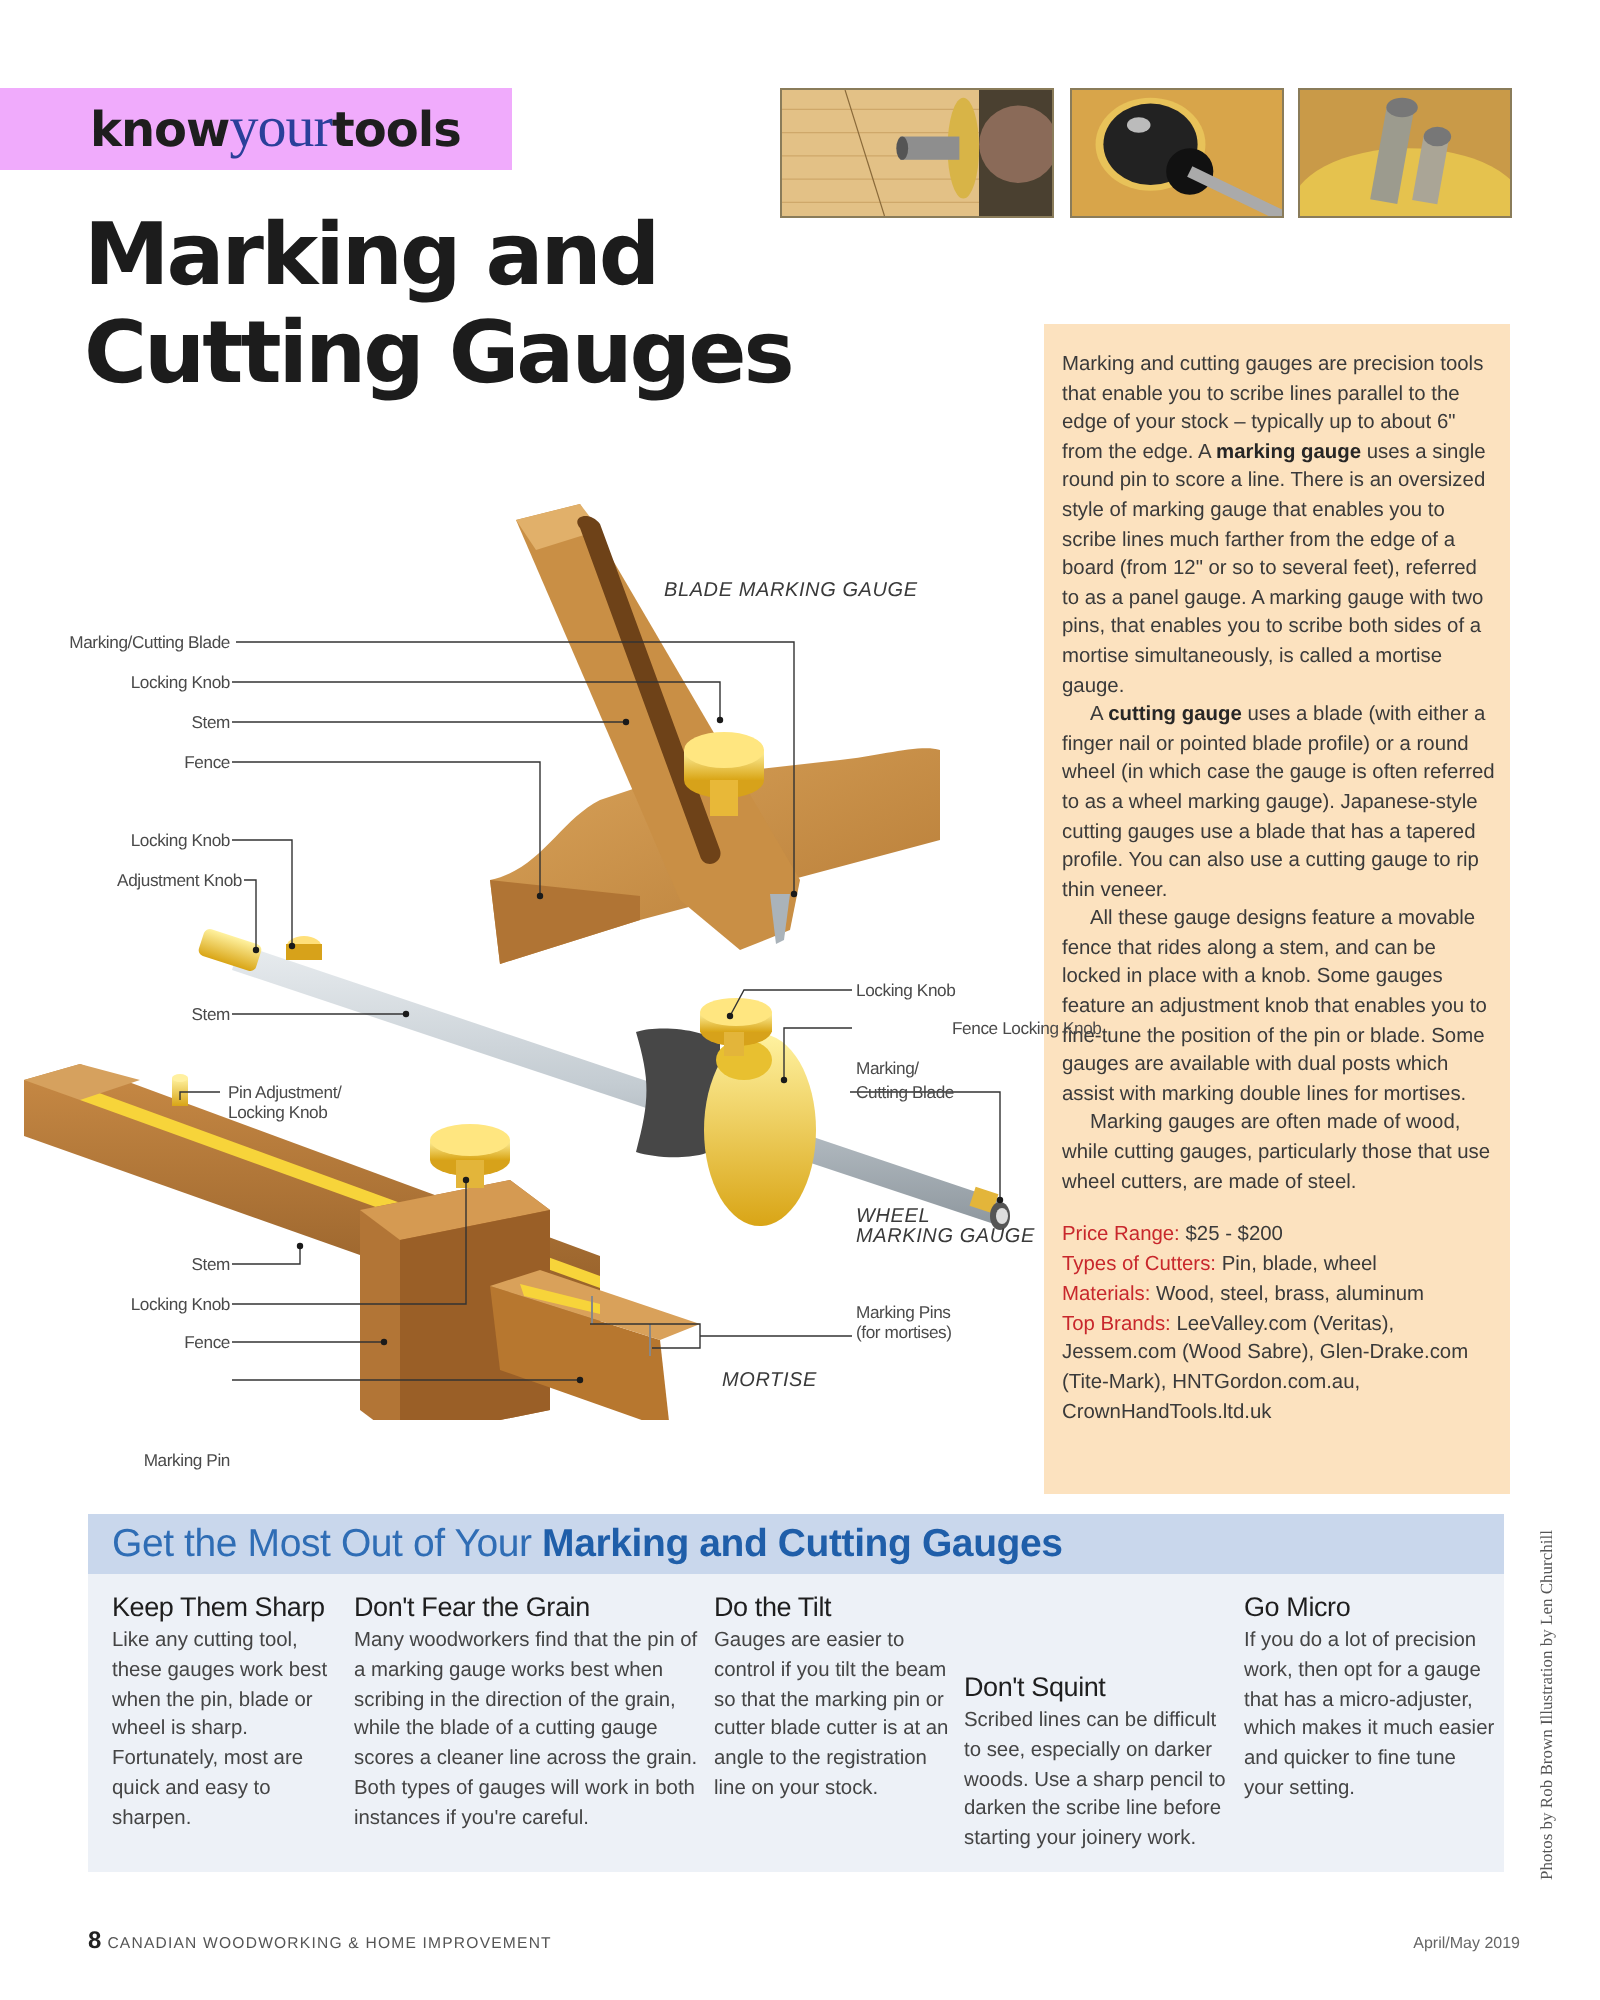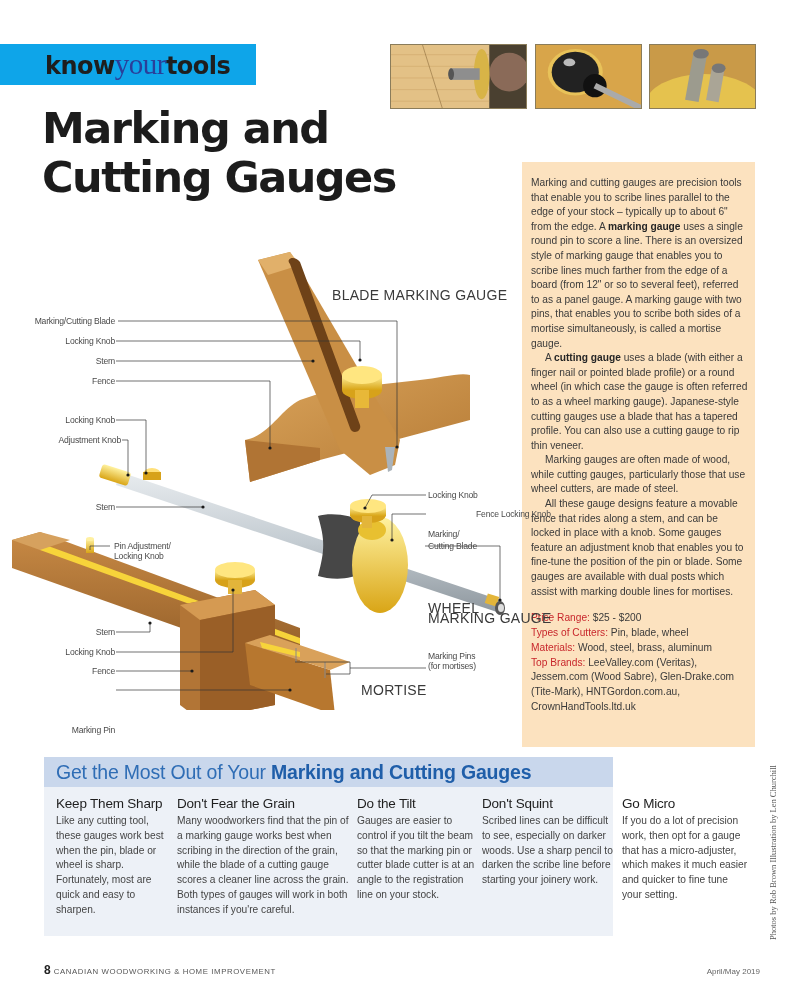--- a/index.html
+++ b/index.html
@@ -1,20 +1,20 @@
 <!DOCTYPE html>
 <html><head>
 <meta charset="utf-8">
 <style>
   * { box-sizing: border-box; margin: 0; padding: 0; }
   html, body { width: 800px; height: 1000px; background: #ffffff; overflow: hidden; }
   body { position: relative; font-family: "Liberation Sans", "DejaVu Sans", sans-serif; color: #2b2b2b; }
 
   
-  .section-tag { position: absolute; left: 0; top: 44px; width: 256px; height: 41px; background: #0ea5e9; }
+  .section-tag { position: absolute; left: 0; top: 44px; width: 256px; height: 41px; background: #f0abfc; }
   .section-tag .tag-text { position: absolute; left: 45px; top: 4px; font-size: 27px; letter-spacing: -0.5px; line-height: 32px; }
   .tag-b { font-family: "DejaVu Sans", sans-serif; font-weight: bold; color: #1e1e1e; font-size: 24px; }
   .tag-s { font-family: "Liberation Serif", "DejaVu Serif", serif; color: #2a3f9a; font-size: 29px; }
 
   .page-title { position: absolute; left: 42px; top: 104px; font-family: "DejaVu Sans", sans-serif; font-weight: bold; font-size: 43px; line-height: 49px; color: #1c1c1c; letter-spacing: -1.5px; }
 
   
   .photo { position: absolute; top: 44px; height: 65px; border: 1px solid #8a7c5a; overflow: hidden; }
   .photo svg { display: block; width: 100%; height: 100%; }
 
@@ -25,24 +25,24 @@
   .sidebar b { color: #262626; }
   .specs { margin-top: 12px; }
   .spec-k { color: #c8272c; }
   .spec-row { line-height: 14.8px; }
 
   
   .diagram { position: absolute; left: 0; top: 250px; width: 520px; height: 460px; }
   .diagram svg { position: absolute; left: 0; top: 0; }
   .lbl { position: absolute; font-family: "Liberation Sans", "DejaVu Sans", sans-serif; font-size: 8.6px; color: #4a4a4a; letter-spacing: -0.2px; white-space: nowrap; line-height: 10px; }
   .lbl.r { text-align: right; }
-  .gauge-title { position: absolute; font-size: 14px; color: #3a3a3a; letter-spacing: 0.3px; line-height: 11px; white-space: nowrap; }
-
-  
-  .tips { position: absolute; left: 44px; top: 757px; width: 569px; height: 179px; background: #edf1f7; }
+  .gauge-title { position: absolute; font-size: 10px; color: #3a3a3a; letter-spacing: 0.3px; line-height: 11px; white-space: nowrap; font-style: italic; }
+
+  
+  .tips { position: absolute; left: 44px; top: 757px; width: 708px; height: 179px; background: #edf1f7; }
   .tips-head { height: 30px; background: #c9d7ec; padding-left: 12px; font-size: 19.5px; line-height: 30px; color: #2f6db5; letter-spacing: -0.2px; }
   .tips-head b { color: #1f5ea9; }
   .tip-col { position: absolute; top: 38px; font-size: 10.2px; line-height: 14.8px; color: #444; }
   .tip-col h3 { font-weight: normal; font-size: 13.5px; line-height: 18px; color: #1e1e1e; margin-bottom: 1px; letter-spacing: -0.2px; }
 
   .credit { position: absolute; left: 768px; top: 940px; transform-origin: 0 0; transform: rotate(-90deg); font-family: "Liberation Serif", "DejaVu Serif", serif; font-size: 8.5px; color: #555; white-space: nowrap; }
 
   .footer { position: absolute; left: 44px; top: 963px; font-size: 7.8px; color: #555; letter-spacing: 0.6px; }
   .footer .pg { font-weight: bold; font-size: 12px; color: #222; margin-right: 3px; letter-spacing: 0; }
   .footer-date { position: absolute; right: 40px; top: 967px; font-size: 8px; color: #666; }
@@ -89,22 +89,22 @@
     <rect x="40" y="8" width="14" height="50" fill="#9c9b8e" transform="rotate(10 47 33)"></rect>
     <ellipse cx="52" cy="9" rx="8" ry="5" fill="#777"></ellipse>
     <rect x="60" y="24" width="13" height="34" fill="#aaa596" transform="rotate(10 66 41)"></rect>
     <ellipse cx="70" cy="24" rx="7" ry="5" fill="#777"></ellipse>
   </svg>
 </div>
 
 <aside class="sidebar">
   <p><span>Marking and cutting gauges are precision tools that enable you to scribe lines parallel to the edge of your stock – typically up to about 6" from the edge. A </span><b>marking gauge</b><span> uses a single round pin to score a line. There is an oversized style of marking gauge that enables you to scribe lines much farther from the edge of a board (from 12" or so to several feet), referred to as a panel gauge. A marking gauge with two pins, that enables you to scribe both sides of a mortise simultaneously, is called a mortise gauge.</span></p>
   <p class="indent"><span>A </span><b>cutting gauge</b><span> uses a blade (with either a finger nail or pointed blade profile) or a round wheel (in which case the gauge is often referred to as a wheel marking gauge). Japanese-style cutting gauges use a blade that has a tapered profile. You can also use a cutting gauge to rip thin veneer.</span></p>
+  <p class="indent">All these gauge designs feature a movable fence that rides along a stem, and can be locked in place with a knob. Some gauges feature an adjustment knob that enables you to fine-tune the position of the pin or blade. Some gauges are available with dual posts which assist with marking double lines for mortises.</p>
   <p class="indent">Marking gauges are often made of wood, while cutting gauges, particularly those that use wheel cutters, are made of steel.</p>
-  <p class="indent">All these gauge designs feature a movable fence that rides along a stem, and can be locked in place with a knob. Some gauges feature an adjustment knob that enables you to fine-tune the position of the pin or blade. Some gauges are available with dual posts which assist with marking double lines for mortises.</p>
   <div class="specs">
     <div class="spec-row"><span class="spec-k">Price Range:</span><span> $25 - $200</span></div>
     <div class="spec-row"><span class="spec-k">Types of Cutters:</span><span> Pin, blade, wheel</span></div>
     <div class="spec-row"><span class="spec-k">Materials:</span><span> Wood, steel, brass, aluminum</span></div>
     <div class="spec-row"><span class="spec-k">Top Brands:</span><span> LeeValley.com (Veritas), Jessem.com (Wood Sabre), Glen-Drake.com (Tite-Mark), HNTGordon.com.au, CrownHandTools.ltd.uk</span></div>
   </div>
 </aside>
 
 <div class="diagram">
   <svg width="520" height="460" viewBox="0 0 520 460">
@@ -256,21 +256,21 @@
     <p>Like any cutting tool, these gauges work best when the pin, blade or wheel is sharp. Fortunately, most are quick and easy to sharpen.</p>
   </div>
   <div class="tip-col" style="left:133px;width:172px;">
     <h3>Don't Fear the Grain</h3>
     <p>Many woodworkers find that the pin of a marking gauge works best when scribing in the direction of the grain, while the blade of a cutting gauge scores a cleaner line across the grain. Both types of gauges will work in both instances if you're careful.</p>
   </div>
   <div class="tip-col" style="left:313px;width:118px;">
     <h3>Do the Tilt</h3>
     <p>Gauges are easier to control if you tilt the beam so that the marking pin or cutter blade cutter is at an angle to the registration line on your stock.</p>
   </div>
-  <div class="tip-col" style="left:438px;width:132px;">
+  <div class="tip-col" style="left:438px;width:132px;margin-top:40px;">
     <h3>Don't Squint</h3>
     <p>Scribed lines can be difficult to see, especially on darker woods. Use a sharp pencil to darken the scribe line before starting your joinery work.</p>
   </div>
   <div class="tip-col" style="left:578px;width:128px;">
     <h3>Go Micro</h3>
     <p>If you do a lot of precision work, then opt for a gauge that has a micro-adjuster, which makes it much easier and quicker to fine tune your setting.</p>
   </div>
 </section>
 
 <div class="credit">Photos by Rob Brown  Illustration by Len Churchill</div>

